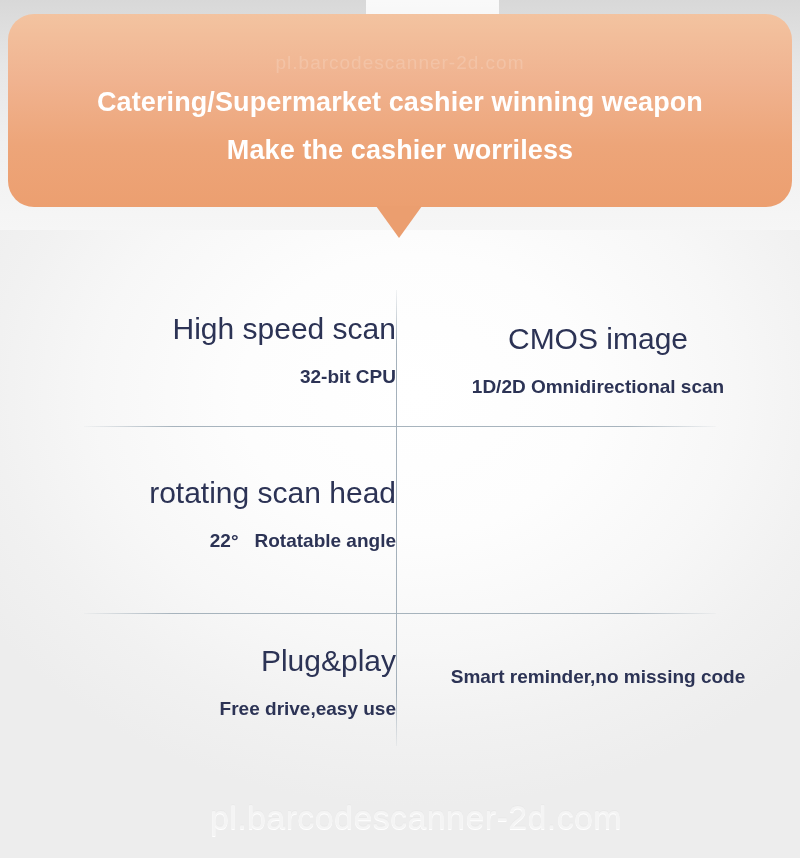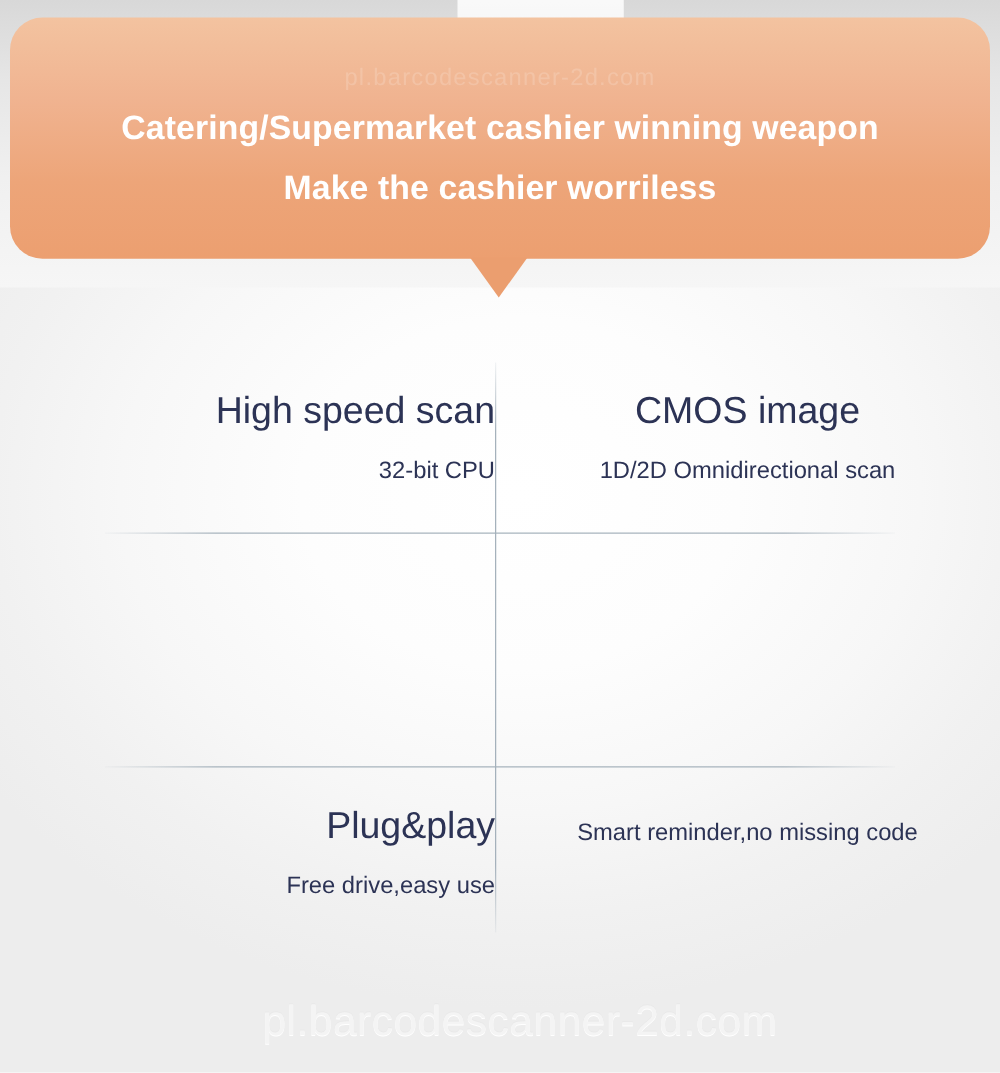--- a/index.html
+++ b/index.html
@@ -118,36 +118,36 @@
   .grid-hline.h1 { top: 136px; }
   .grid-hline.h2 { top: 323px; }
 
   .cell {
     position: absolute;
     width: 396px;
     text-align: center;
     color: #2c3355;
   }
   .cell.col-l { left: 0; text-align: right; }
-  .cell.col-r { left: 400px; }
+  .cell.col-r { left: 400px; margin-top: 10px; }
   .cell.row-1 { top: 18px; }
   .cell.row-2 { top: 182px; }
   .cell.row-3 { top: 350px; }
 
   .cell-title {
     font-size: 30px;
     font-weight: 400;
     line-height: 42px;
     color: #2c3355;
     white-space: nowrap;
   }
   .cell-sub {
     margin-top: 14px;
     font-size: 19px;
-    font-weight: 400;
+    font-weight: 700;
     line-height: 26px;
     color: #2c3355;
     white-space: nowrap;
   }
   .deg-gap { display: inline-block; width: 16px; }
 
   
   .footer-watermark {
     position: absolute;
     left: 0; right: 0;
@@ -187,20 +187,24 @@
     <div class="cell col-l row-1">
       <div class="cell-title">High speed scan</div>
       <div class="cell-sub">32-bit CPU</div>
     </div>
 
     <div class="cell col-r row-1">
       <div class="cell-title">CMOS image</div>
       <div class="cell-sub">1D/2D Omnidirectional scan</div>
     </div>
 
+    <div class="cell col-l row-2">
+      <div class="cell-title">rotating scan head</div>
+      <div class="cell-sub"><span>22°</span><span class="deg-gap"></span><span>Rotatable angle</span></div>
+    </div>
 
     <div class="cell col-r row-2">
     </div>
 
     <div class="cell col-l row-3">
       <div class="cell-title">Plug&amp;play</div>
       <div class="cell-sub">Free drive,easy use</div>
     </div>
 
     <div class="cell col-r row-3">

